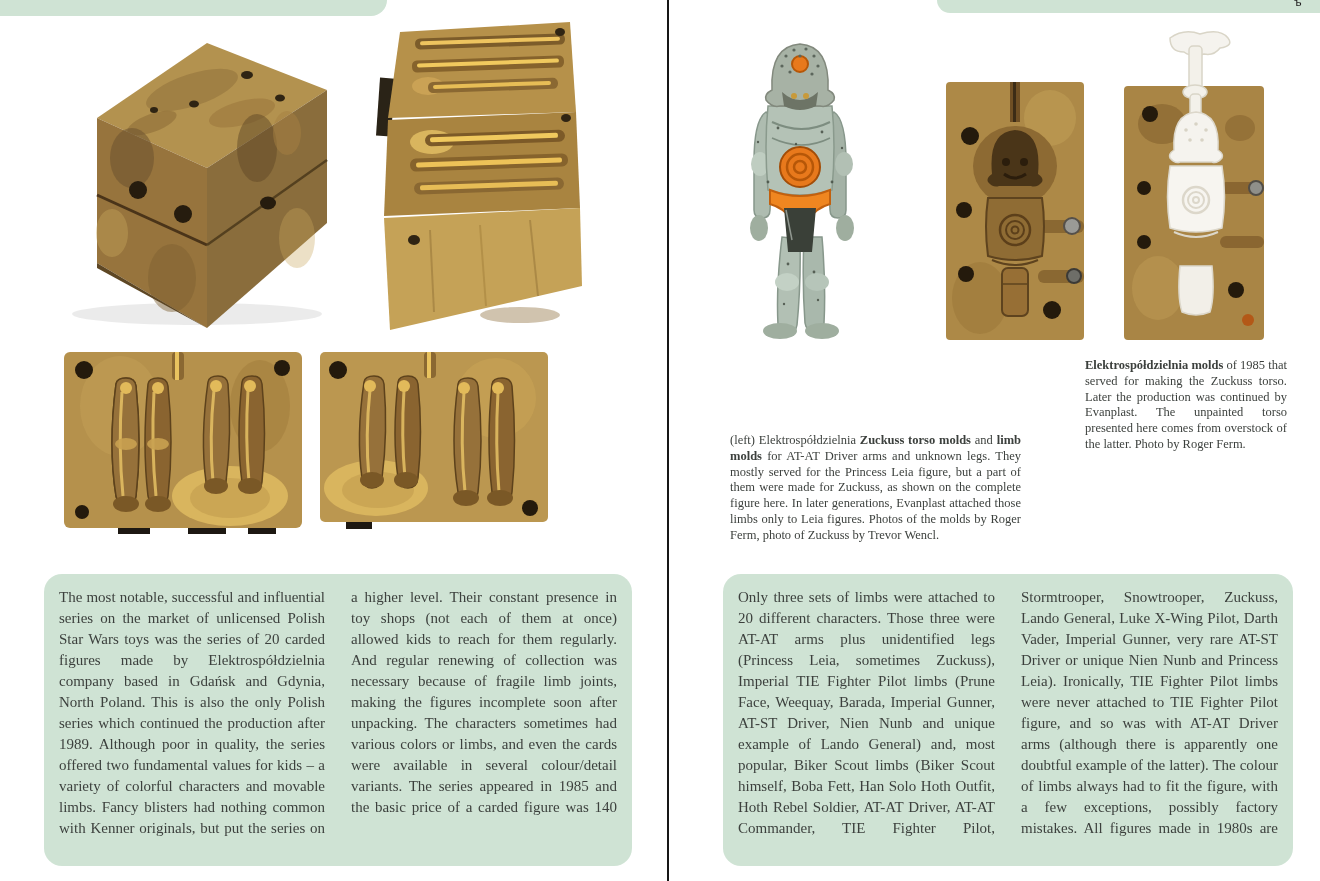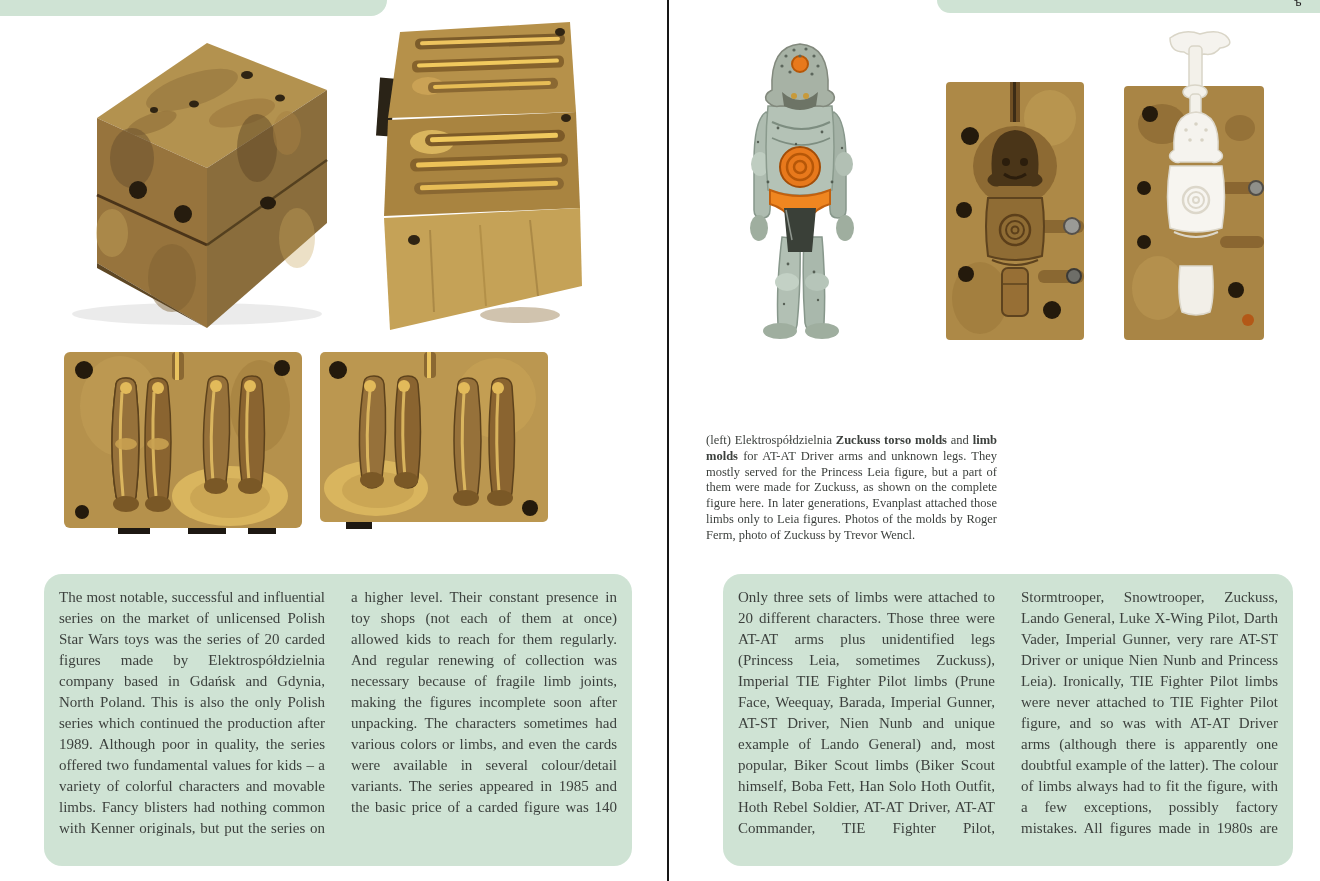--- a/index.html
+++ b/index.html
@@ -12,21 +12,21 @@
   .photo{position:absolute;}
   .photo svg{display:block;width:100%;height:100%;}
   .textbox{position:absolute;background:#cfe3d4;border-radius:18px;box-sizing:border-box;
            padding:13px 15px 12px 15px;}
   .box-left{left:44px;top:574px;width:588px;height:292px;}
   .box-right{left:723px;top:574px;width:570px;height:292px;}
   .article{column-count:2;column-gap:26px;text-align:justify;font-size:15px;line-height:21px;
            margin:0;height:100%;overflow:hidden;hyphens:auto;}
   .caption{position:absolute;text-align:justify;font-size:12.5px;line-height:15.8px;margin:0;}
   .caption b{font-weight:bold;}
-  .cap-figure{left:706px;top:433px;width:291px;}
+  .cap-figure{left:730px;top:433px;width:291px;}
   .cap-molds{left:1085px;top:358px;width:202px;}
   .corner-glyph{position:absolute;left:1294px;top:-4px;font-size:11px;color:#222;
                 font-family:"DejaVu Sans",sans-serif;}
 </style>
 </head>
 <body>
 
 <div class="spread">
 
   <div class="tab tab-left"></div>
@@ -297,18 +297,19 @@
       <circle cx="26" cy="160" r="7" fill="#241a0c"></circle>
       <circle cx="26" cy="214" r="7" fill="#241a0c"></circle>
       <circle cx="118" cy="262" r="8" fill="#241a0c"></circle>
       <circle cx="138" cy="160" r="7" fill="#8f8f8a" stroke="#514d47" stroke-width="2"></circle>
       <circle cx="130" cy="292" r="6" fill="#b5500f" opacity="0.85"></circle>
     </svg>
   </figure>
 
   <p class="caption cap-figure"><span>(left) Elektrospółdzielnia </span><b>Zuckuss torso molds</b><span> and </span><b>limb molds</b><span> for AT-AT Driver arms and unknown legs. They mostly served for the Princess Leia figure, but a part of them were made for Zuckuss, as shown on the complete figure here. In later generations, Evanplast attached those limbs only to Leia figures. Photos of the molds by Roger Ferm, photo of Zuckuss by Trevor Wencl.</span></p>
 
+  <p class="caption cap-molds"><b>Elektrospółdzielnia molds</b><span> of 1985 that served for making the Zuckuss torso. Later the production was continued by Evanplast. The unpainted torso presented here comes from overstock of the latter. Photo by Roger Ferm.</span></p>
 
   <div class="textbox box-right">
     <p class="article">Only three sets of limbs were attached to 20 different characters. Those three were AT-AT arms plus unidentified legs (Princess Leia, sometimes Zuckuss), Imperial TIE Fighter Pilot limbs (Prune Face, Weequay, Barada, Imperial Gunner, AT-ST Driver, Nien Nunb and unique example of Lando General) and, most popular, Biker Scout limbs (Biker Scout himself, Boba Fett, Han Solo Hoth Outfit, Hoth Rebel Soldier, AT-AT Driver, AT-AT Commander, TIE Fighter Pilot, Stormtrooper, Snowtrooper, Zuckuss, Lando General, Luke X-Wing Pilot, Darth Vader, Imperial Gunner, very rare AT-ST Driver or unique Nien Nunb and Princess Leia). Ironically, TIE Fighter Pilot limbs were never attached to TIE Fighter Pilot figure, and so was with AT-AT Driver arms (although there is apparently one doubtful example of the latter). The colour of limbs always had to fit the figure, with a few exceptions, possibly factory mistakes. All figures made in 1980s are referred to today as 'first generation' as they represent homogenous attributes. Their possible limb combinations are described on the next page.</p>
   </div>
 
 </div>
 
 </body></html>

